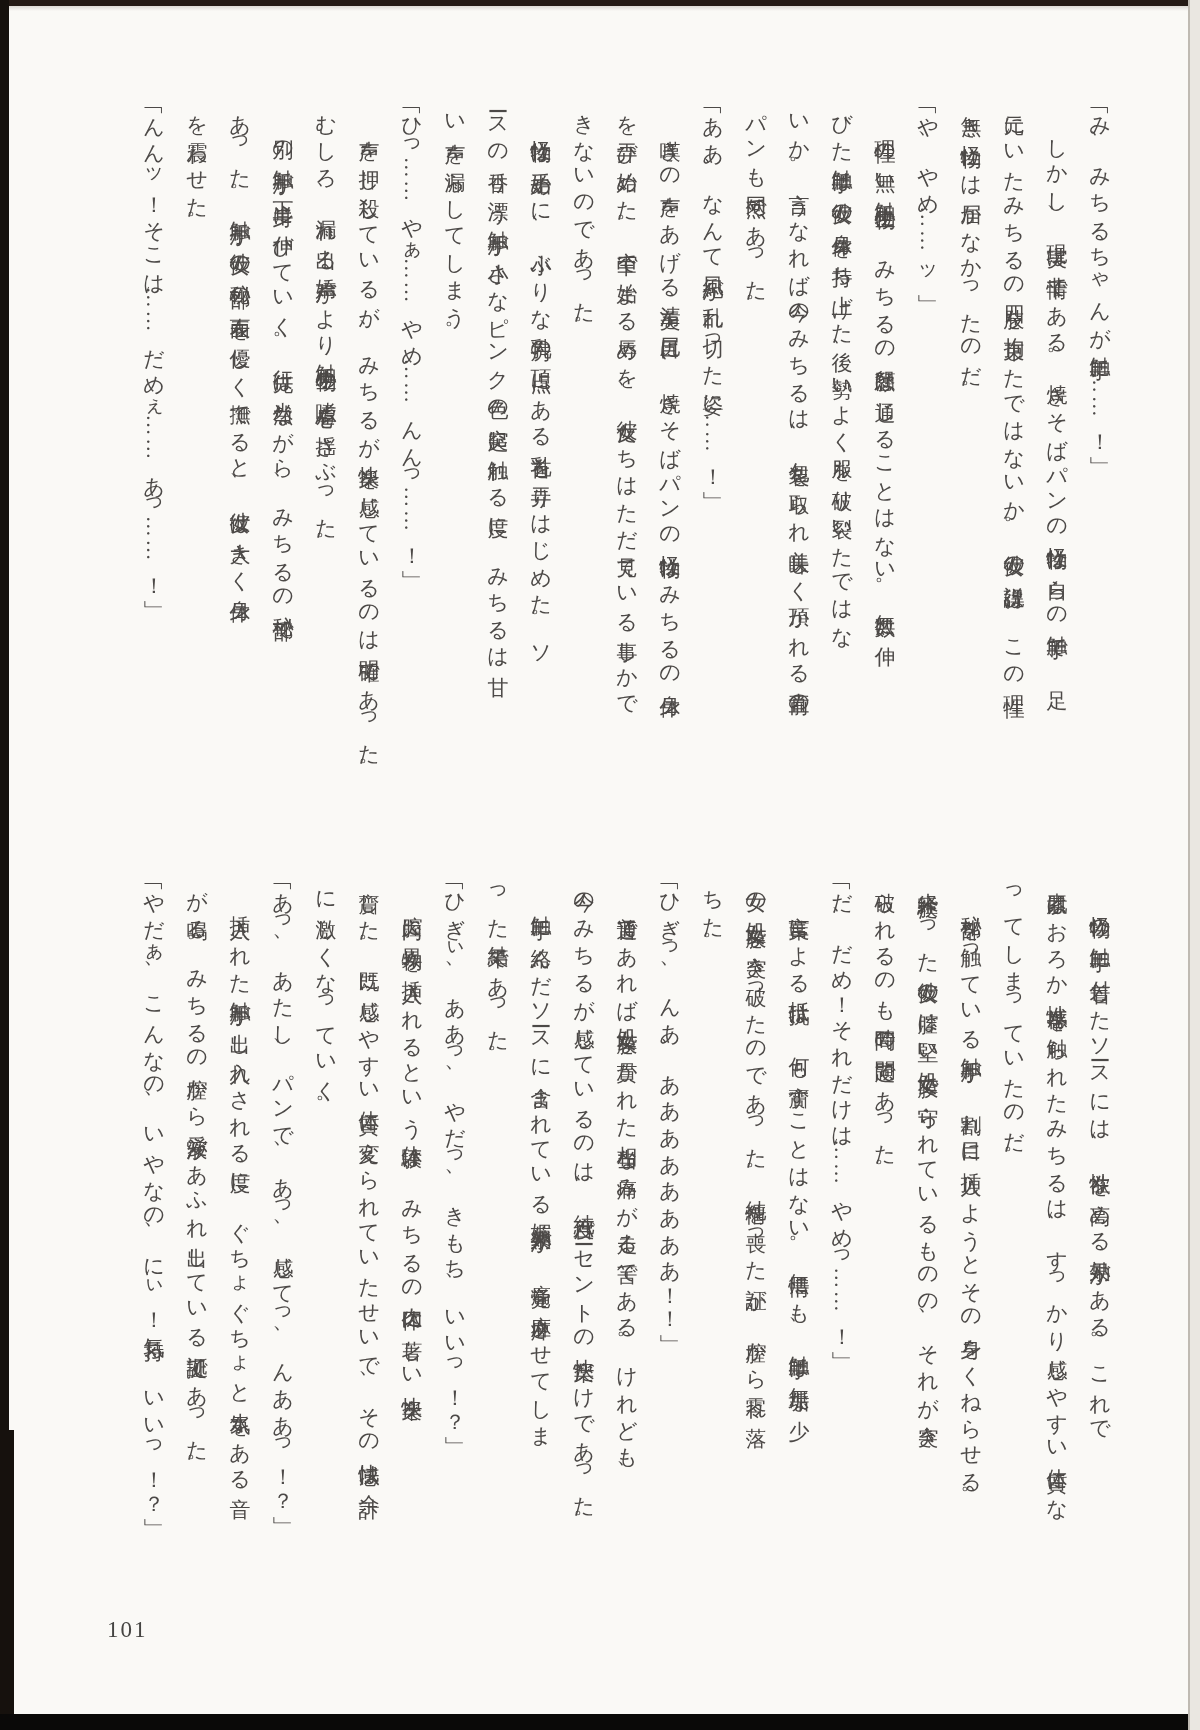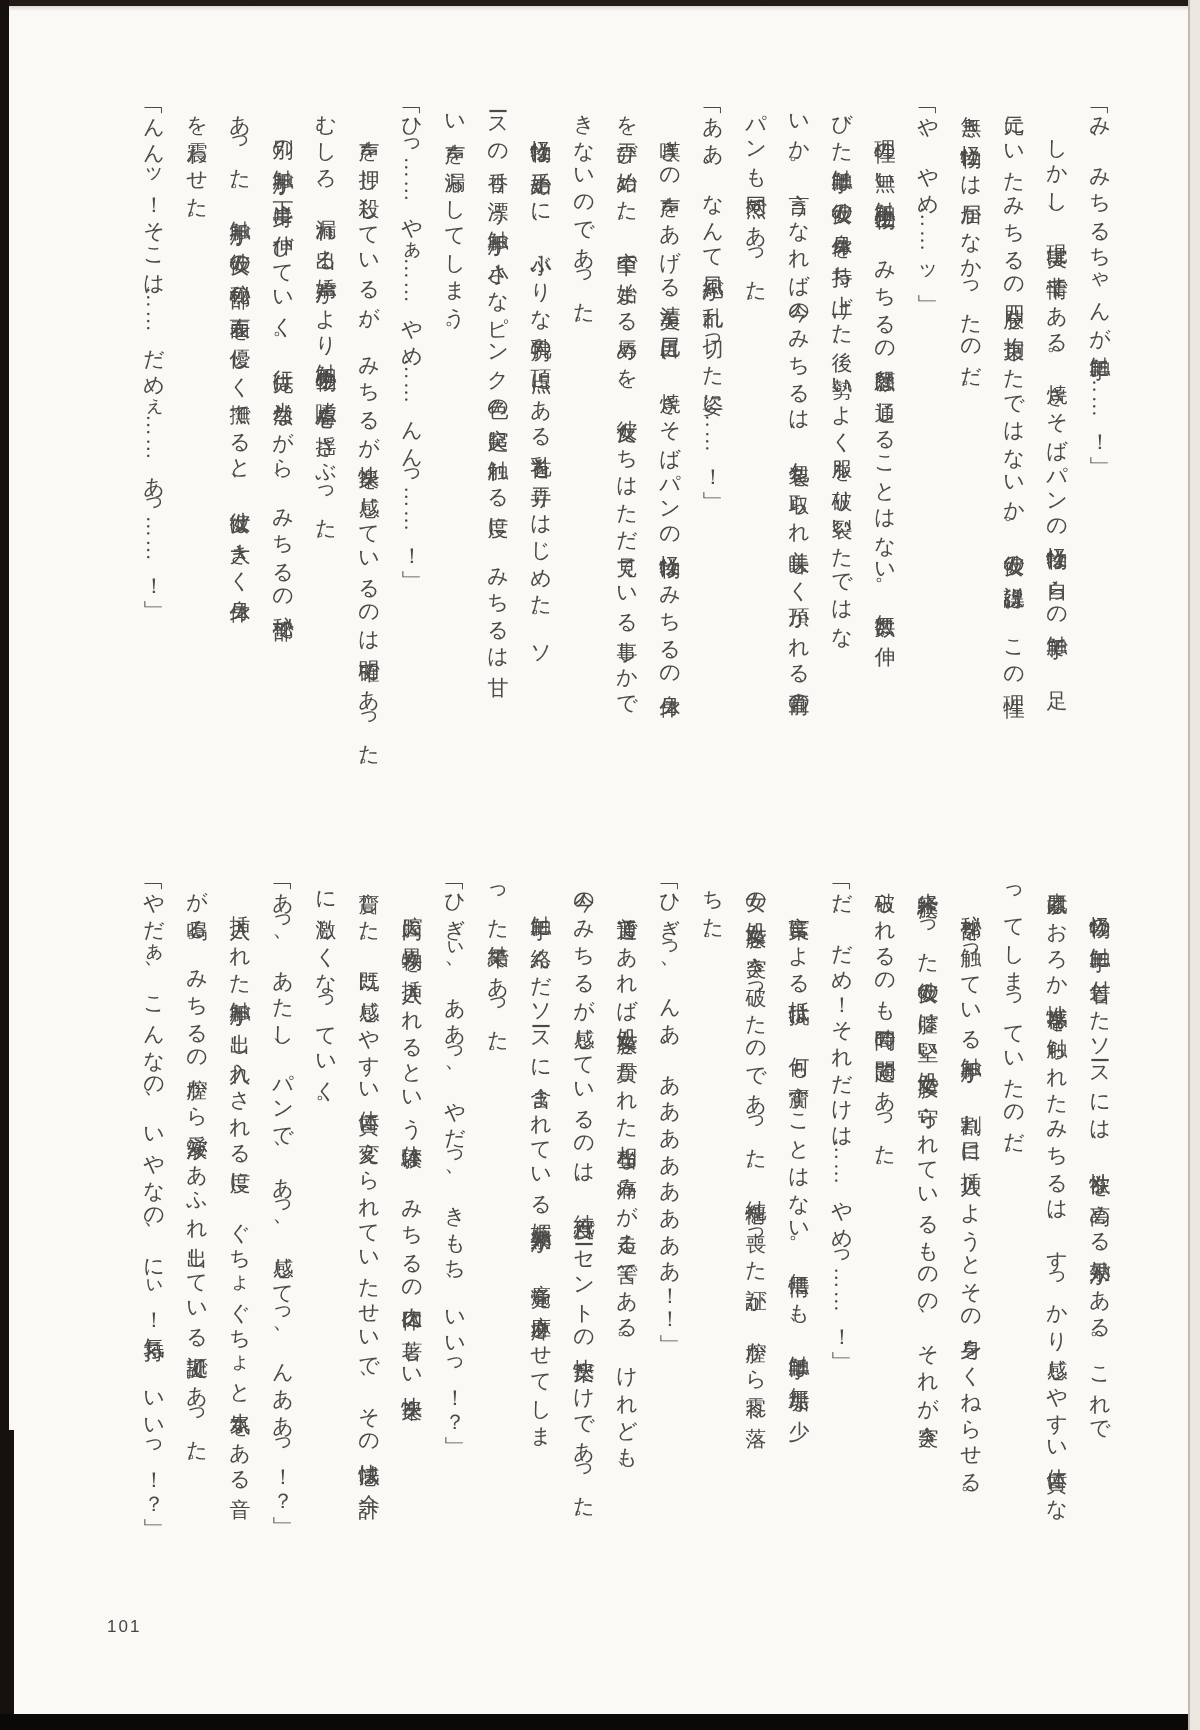--- a/index.html
+++ b/index.html
@@ -58,22 +58,22 @@
   .tcol{
     margin:0;
     padding:0;
     line-height:43px;
     white-space:nowrap;
   }
   .page-number{
     position:absolute;
     left:107px;
     top:1617px;
-    font-family:Liberation Sans, sans-serif;
-    font-size:17px;
+    font-family:Liberation Serif, serif;
+    font-size:23px;
     letter-spacing:2px;
     color:#454442;
   }
 </style>
 </head>
 <body>
 
 <div class="page">
   <div class="tblock block-top">
       <p class="tcol">「み、みちるちゃんが触手に……！」</p>

